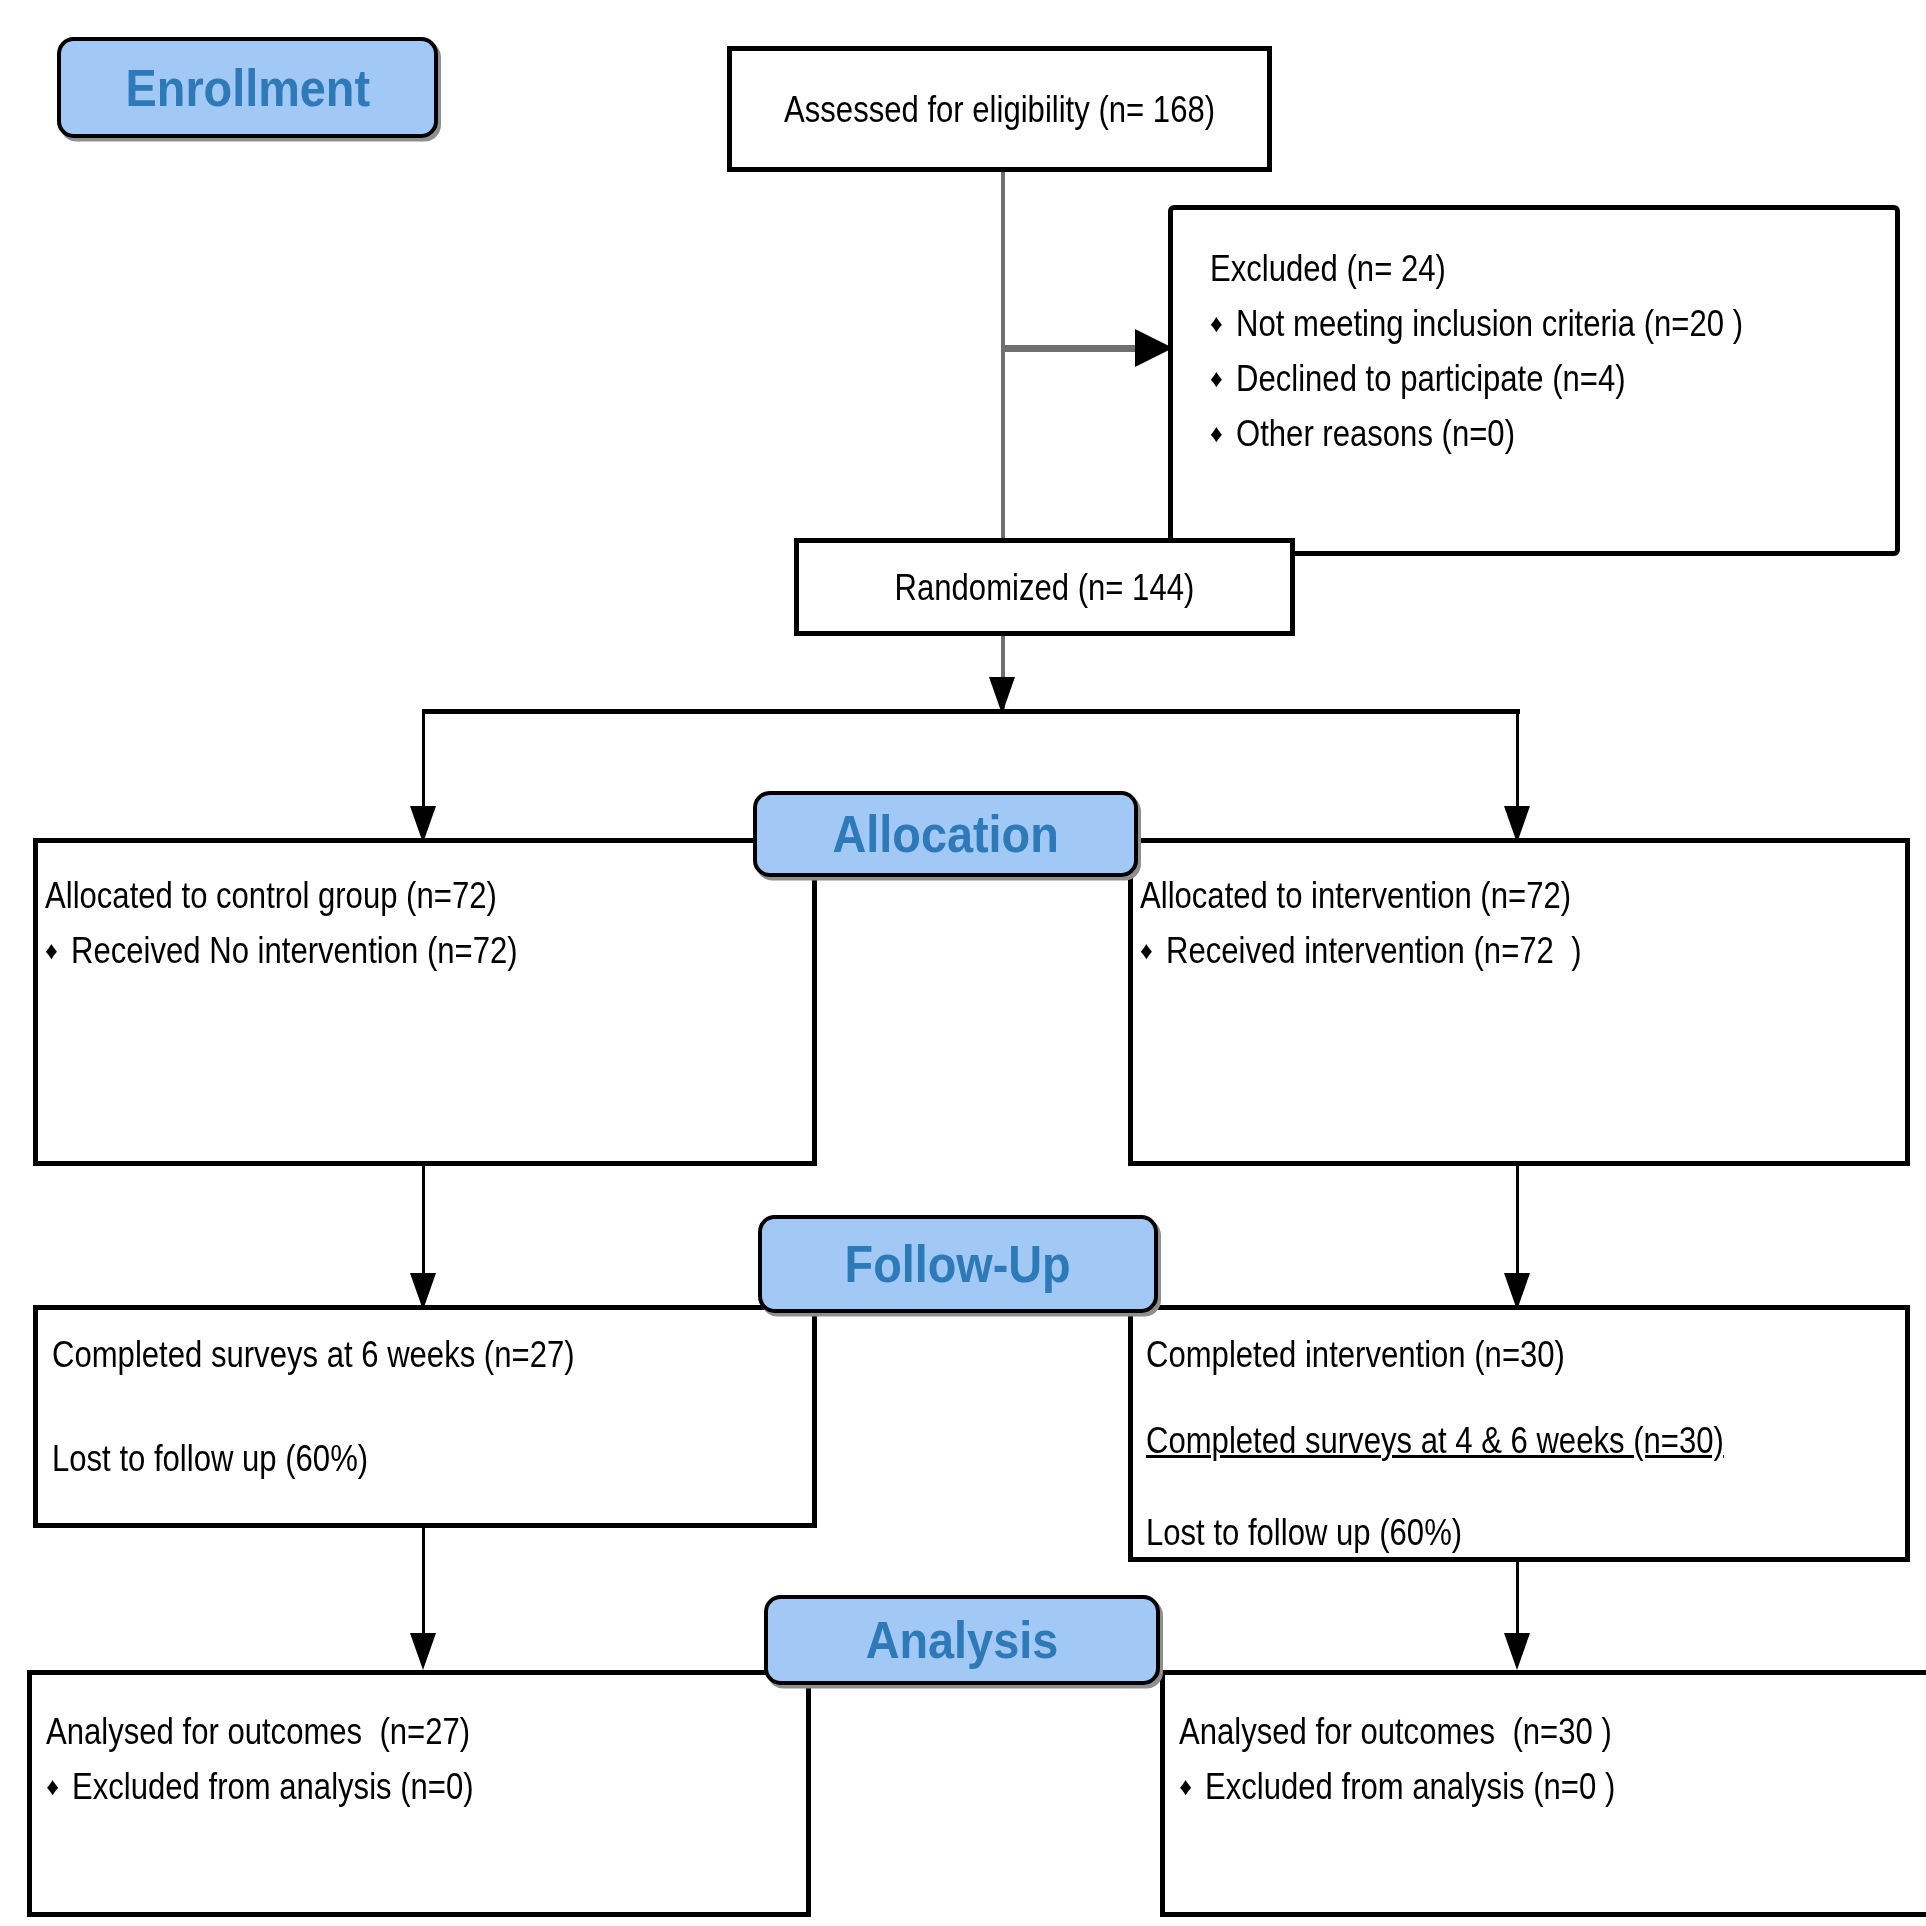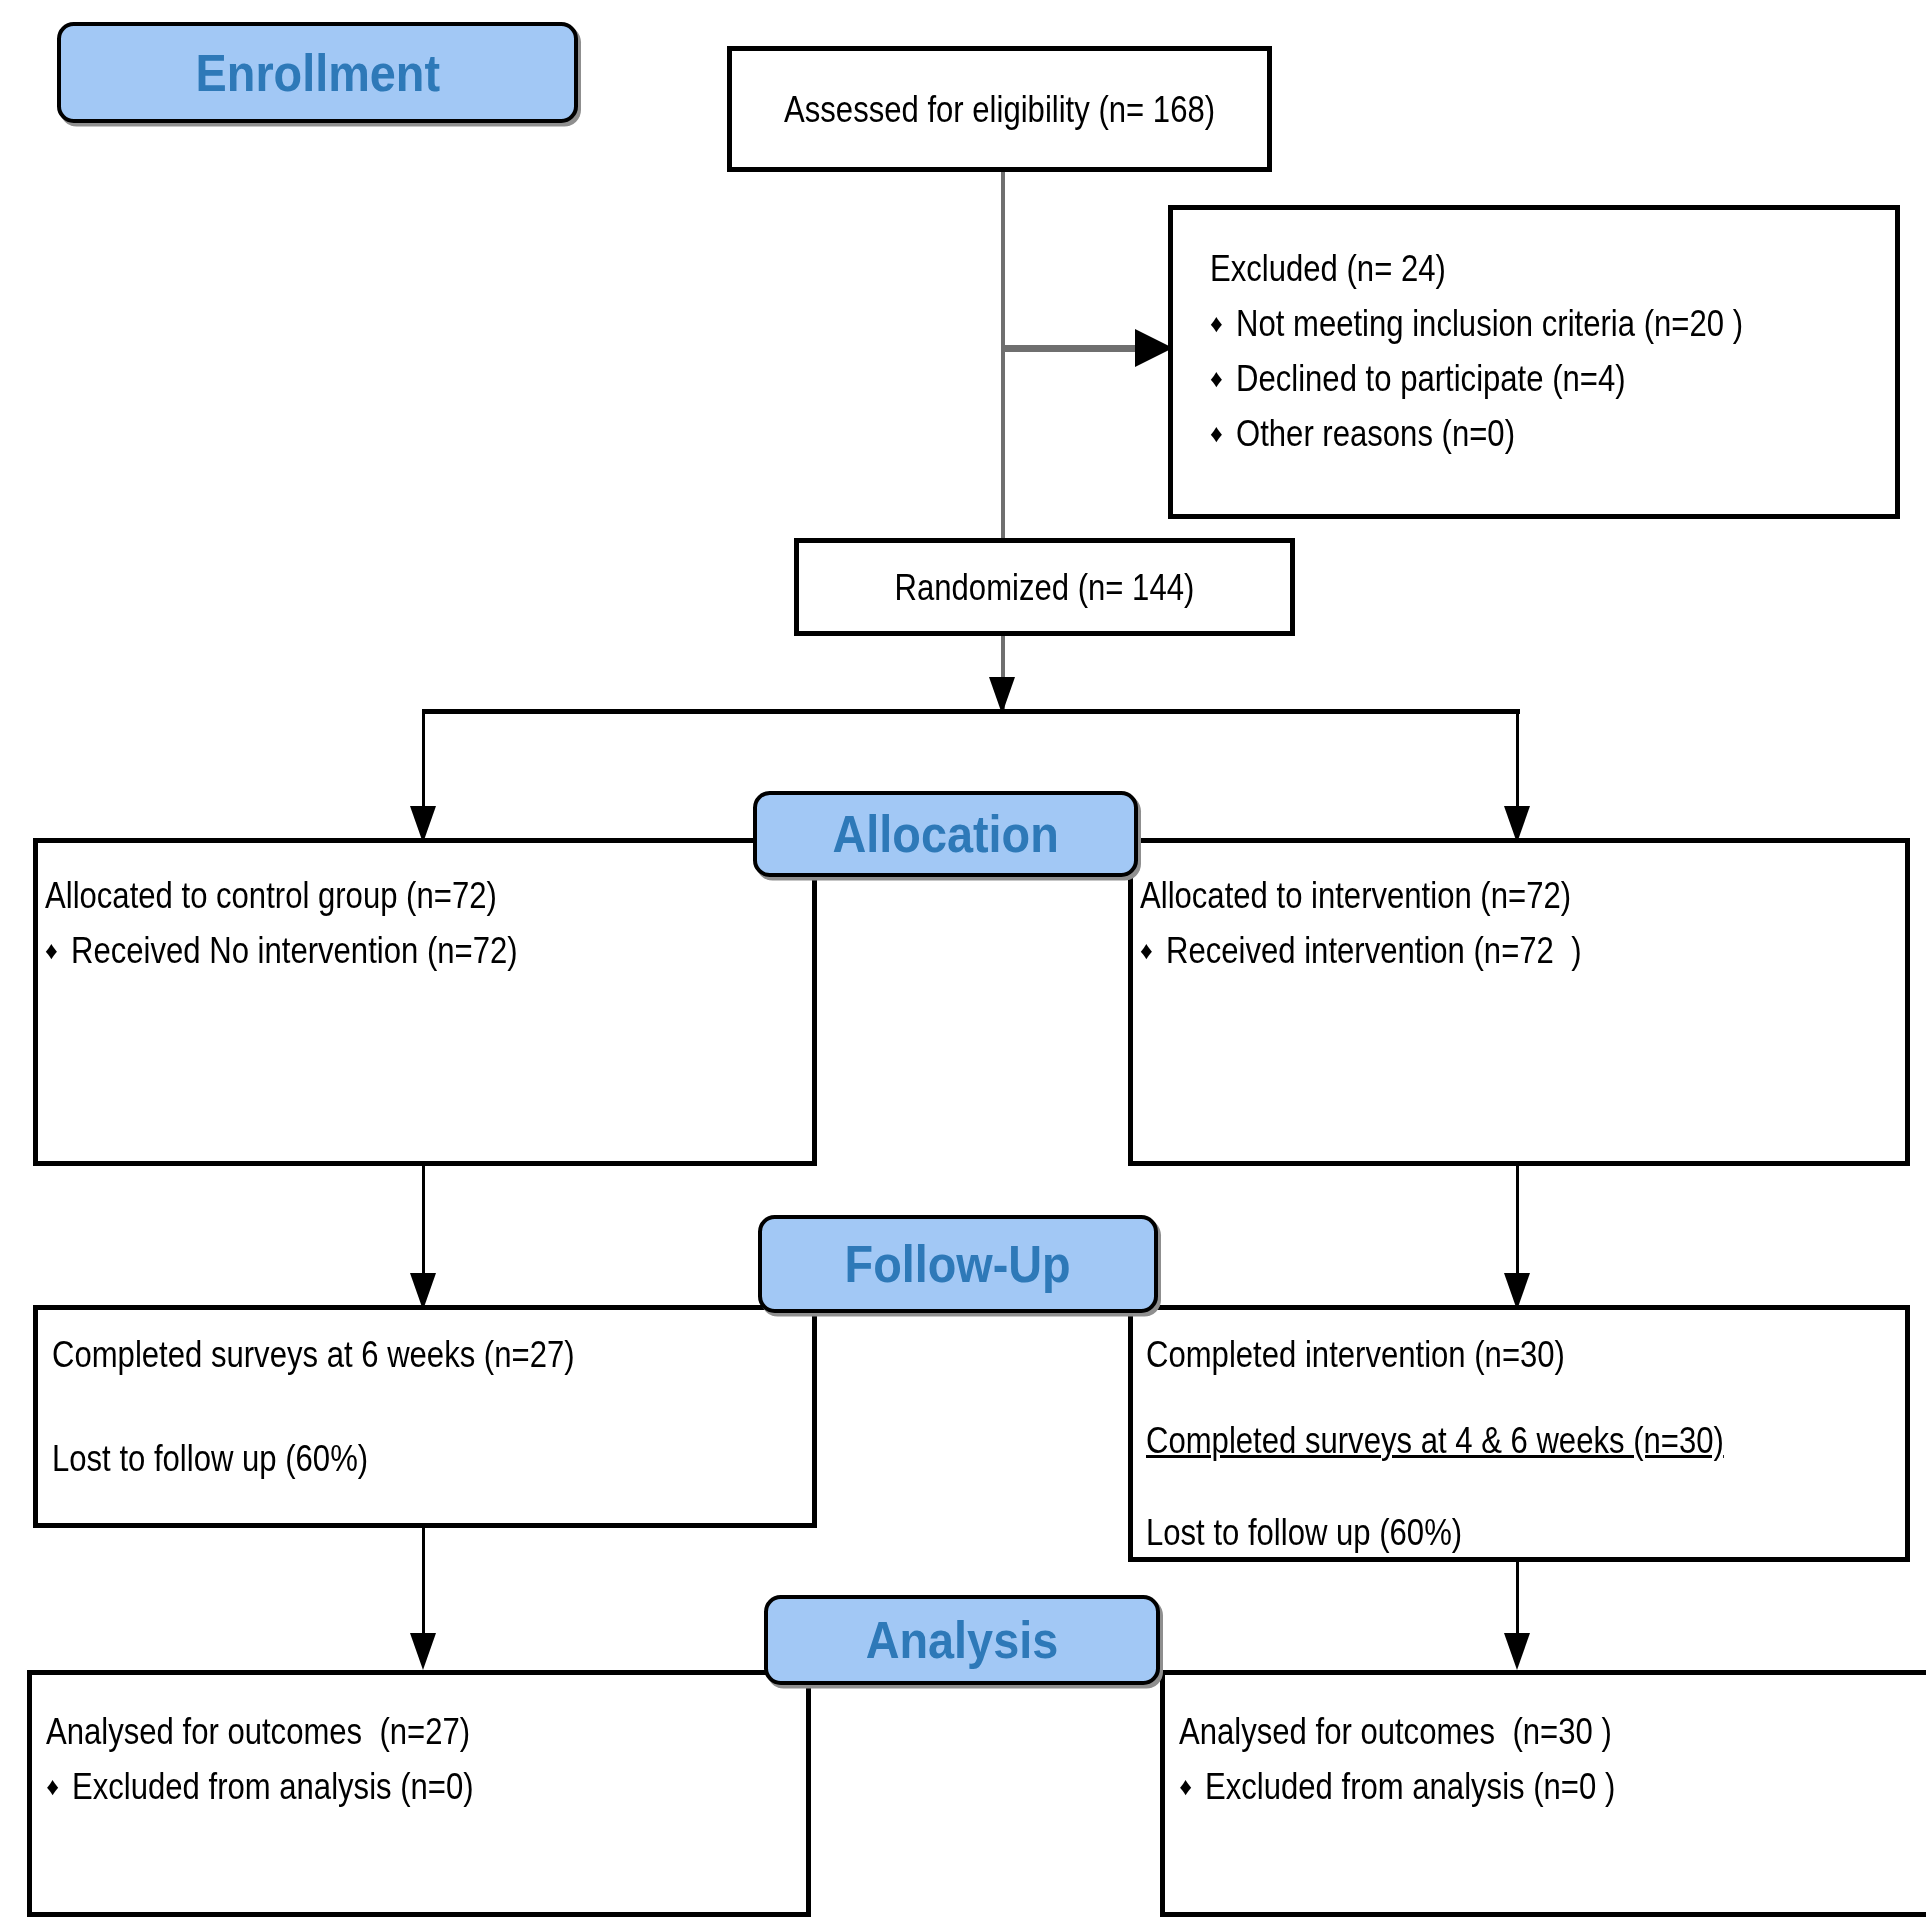--- a/index.html
+++ b/index.html
@@ -72,34 +72,34 @@
     border-top:19px solid transparent;
     border-bottom:19px solid transparent;
     border-left:38px solid #000;
   }
 </style>
 </head>
 <body>
 
 <div class="canvas">
 
-  <div class="stage" style="left:57px;top:22px;width:521px;height:101px;">
+  <div class="stage" style="left:57px;top:37px;width:381px;height:101px;">
     <span class="lbl">Enrollment</span>
   </div>
 
   <div class="wbox center-box" style="left:727px;top:46px;width:545px;height:126px;">
     <span class="cond">Assessed for eligibility (n= 168)</span>
   </div>
 
   <div class="line gray" style="left:1001px;top:172px;width:4.2px;height:366px;"></div>
 
   <div class="line gray" style="left:1001px;top:345px;width:138px;height:6.5px;"></div>
   <div class="arrow-right" style="left:1135px;top:329px;"></div>
 
-  <div class="wbox" style="left:1168px;top:205px;width:732px;height:314px;padding:31px 12px 0 37px;">
+  <div class="wbox" style="left:1168px;top:205px;width:732px;height:351px;padding:31px 12px 0 37px;border-radius:6px;">
     <div class="row">
         <span class="cond">Excluded (n= 24)</span>
       </div>
     <div class="row">
       <span class="bullet">♦</span>
       <span class="cond">Not meeting inclusion criteria (n=20 )</span>
     </div>
     <div class="row">
       <span class="bullet">♦</span>
       <span class="cond">Declined to participate (n=4)</span>

